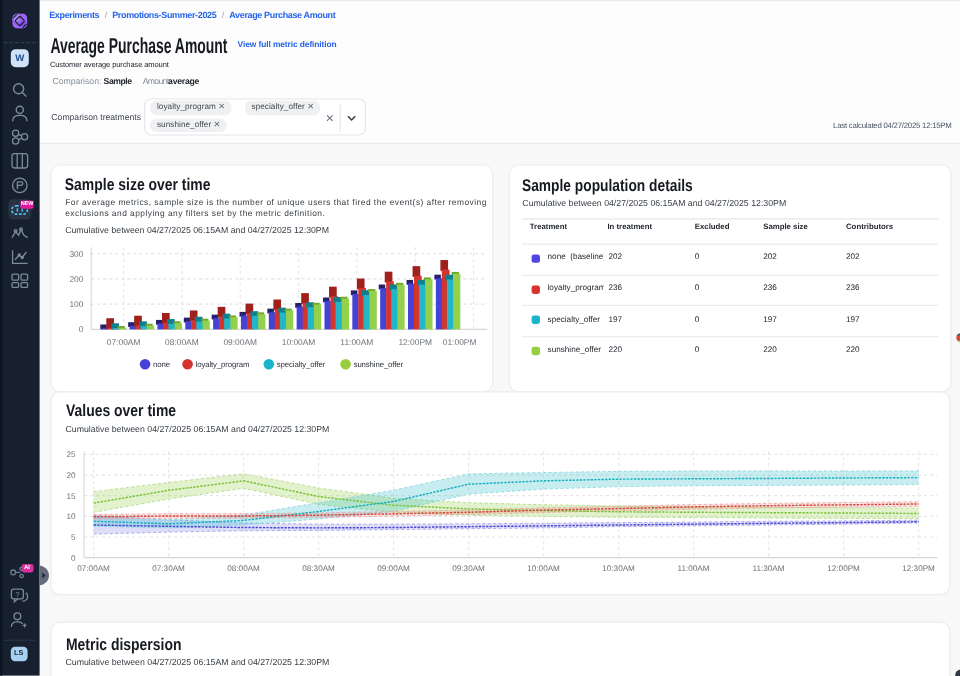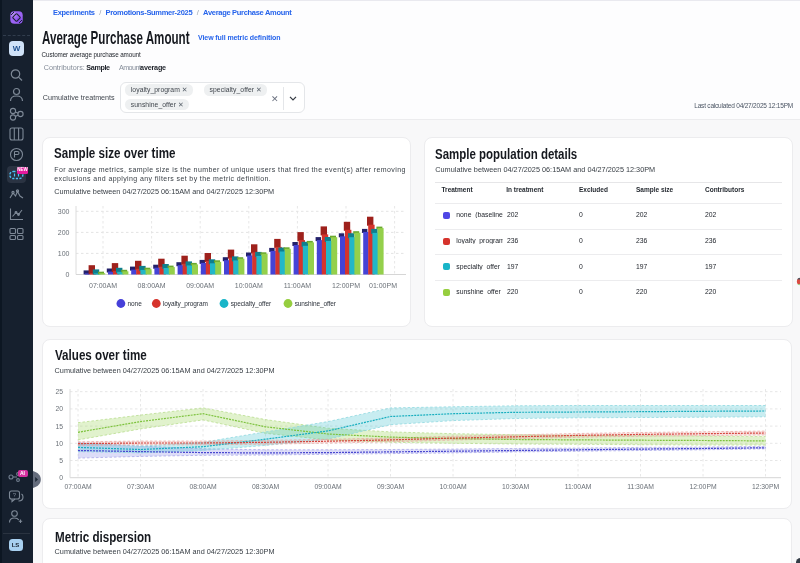--- a/index.html
+++ b/index.html
@@ -99,31 +99,31 @@
   <div class="abs" style="left:8.5px; top:538.5px; width:14px; height:12px; background:#a8d0f0; border-radius:3.5px; text-align:center; font-size:6px; font-weight:700; color:#16202e; line-height:12px;">LS</div>
 </div>
 
 <svg class="abs" style="left:33px; top:471px; z-index:11;" width="9" height="17" viewBox="0 0 9 17">
   <path d="M0 0 L0 17 C5.3 15.4 7.8 12.4 7.8 8.5 C7.8 4.6 5.3 1.6 0 0 Z" fill="#646c7c"></path>
   <path d="M2.2 6 L5 8.5 L2.2 11 Z" fill="#1e2936"></path>
 </svg>
 
 <div id="main">
   <div id="header">
-    <div class="abs bc" style="left:20px; top:7px; font-size:7.5px; letter-spacing:-0.3px; color:#9aa3ad; white-space:nowrap;">
+    <div class="abs bc" style="left:8px; top:7px; font-size:7.5px; letter-spacing:-0.3px; color:#9aa3ad; white-space:nowrap;">
       <a>Experiments</a><span class="s" style="padding:0 4.5px;">/</span><a>Promotions-Summer-2025</a><span class="s" style="padding:0 4.5px;">/</span><a>Average Purchase Amount</a>
     </div>
     <div class="abs" style="left:9.4px; top:26.5px; font-size:18px; font-weight:700; color:#16191f; transform:scaleX(0.645); transform-origin:left top; white-space:nowrap;">Average Purchase Amount</div>
     <div class="abs" style="left:165px; top:33.2px; font-size:7px; font-weight:700; letter-spacing:-0.08px; color:#2563eb;">View full metric definition</div>
     <div class="abs" style="left:8.6px; top:50px; font-size:6.3px; letter-spacing:-0.1px; color:#23272e;">Customer average purchase amount</div>
-    <div class="abs" style="left:10.7px; top:62.3px; font-size:7.2px; color:#858d99;">Contributors:</div>
+    <div class="abs" style="left:10.7px; top:62.3px; font-size:7.2px; color:#858d99;">Comparison:</div>
     <div class="abs" style="left:53.3px; top:62.3px; font-size:7.2px; font-weight:700; letter-spacing:-0.35px; color:#23272e;">Sample</div>
     <div class="abs" style="left:85.9px; top:62.3px; font-size:7.2px; letter-spacing:-0.55px; color:#858d99;">Amount:</div>
     <div class="abs" style="left:107.1px; top:62.3px; font-size:7.2px; font-weight:700; letter-spacing:-0.2px; color:#23272e;">average</div>
-    <div class="abs" style="left:9.8px; top:91.5px; font-size:7.2px; color:#40464e;">Cumulative treatments</div>
+    <div class="abs" style="left:9.8px; top:91.5px; font-size:7.2px; color:#40464e;">Comparison treatments</div>
     <div class="abs" style="left:87px; top:80.7px; width:185px; height:31.3px; background:#fff; border:1px solid #e4e6e9; border-radius:6px;">
       <div class="abs" style="left:4.3px; top:1.6px; height:11.3px; background:#eef0f1; border-radius:5.5px; font-size:6.8px; color:#41474e; line-height:11.3px; padding:0 5.5px; letter-spacing:0.05px; white-space:nowrap;">loyalty_program <span style="color:#5a626c;">✕</span></div>
       <div class="abs" style="left:83.1px; top:1.6px; height:11.3px; background:#eef0f1; border-radius:5.5px; font-size:6.8px; color:#41474e; line-height:11.3px; padding:0 5.5px; letter-spacing:0.05px; white-space:nowrap;">specialty_offer <span style="color:#5a626c;">✕</span></div>
       <div class="abs" style="left:4.3px; top:16px; height:11.3px; background:#eef0f1; border-radius:5.5px; font-size:6.8px; color:#41474e; line-height:11.3px; padding:0 5.5px; letter-spacing:0.05px; white-space:nowrap;">sunshine_offer <span style="color:#5a626c;">✕</span></div>
       <div class="abs" style="left:150px; top:11px; font-size:9px; color:#6b7280;">✕</div>
       <div class="abs" style="left:161.9px; top:4px; height:23px; border-left:1px solid #e4e6e9;"></div>
       <svg class="abs" style="left:168px; top:13px;" width="8" height="5.5" viewBox="0 0 8 5.5">
           <path d="M1 0.8 L4 3.9 L7 0.8" stroke="#343a42" stroke-width="1.2" fill="none"></path>
         </svg>
     </div>
@@ -305,21 +305,21 @@
 <div class="abs" style="left:280.2px; top:124.7px; font-size:6.8px; color:#23272e;">197</div>
 <div class="abs" style="left:154.2px; top:124.7px; font-size:6.8px; color:#23272e;">0</div>
 <div class="abs" style="left:18.2px; top:151.0px; width:7.2px; height:7.2px; border-radius:2px; background:#96ce3f;"></div>
 <div class="abs" style="left:31.5px; top:150.4px; width:47px; overflow:hidden; white-space:nowrap; font-size:6.8px; color:#23272e;">sunshine_offer</div>
 <div class="abs" style="left:82.2px; top:150.4px; font-size:6.8px; color:#23272e;">220</div>
 <div class="abs" style="left:211.2px; top:150.4px; font-size:6.8px; color:#23272e;">220</div>
 <div class="abs" style="left:280.2px; top:150.4px; font-size:6.8px; color:#23272e;">220</div>
 <div class="abs" style="left:154.2px; top:150.4px; font-size:6.8px; color:#23272e;">0</div>
   </div>
 
-  <div class="card" style="left:9px; top:339px; width:750px; height:170px;text-align:center;">
+  <div class="card" style="left:9px; top:326px; width:750px; height:170px;text-align:center;">
     <svg class="abs" style="left:-1px; top:-1px;" width="750" height="170" viewBox="42 339 750 170" font-family="Liberation Sans,sans-serif">
 <line x1="78.0" y1="389" x2="78.0" y2="477.7" stroke="#e8e8e8" stroke-width="1" stroke-dasharray="2.5,2.5"></line>
 <text x="78.0" y="488.5" text-anchor="middle" font-size="6.8" fill="#6b7178">07:00AM</text>
 <line x1="140.5" y1="389" x2="140.5" y2="477.7" stroke="#e8e8e8" stroke-width="1" stroke-dasharray="2.5,2.5"></line>
 <text x="140.5" y="488.5" text-anchor="middle" font-size="6.8" fill="#6b7178">07:30AM</text>
 <line x1="203.0" y1="389" x2="203.0" y2="477.7" stroke="#e8e8e8" stroke-width="1" stroke-dasharray="2.5,2.5"></line>
 <text x="203.0" y="488.5" text-anchor="middle" font-size="6.8" fill="#6b7178">08:00AM</text>
 <line x1="265.5" y1="389" x2="265.5" y2="477.7" stroke="#e8e8e8" stroke-width="1" stroke-dasharray="2.5,2.5"></line>
 <text x="265.5" y="488.5" text-anchor="middle" font-size="6.8" fill="#6b7178">08:30AM</text>
 <line x1="328.0" y1="389" x2="328.0" y2="477.7" stroke="#e8e8e8" stroke-width="1" stroke-dasharray="2.5,2.5"></line>

